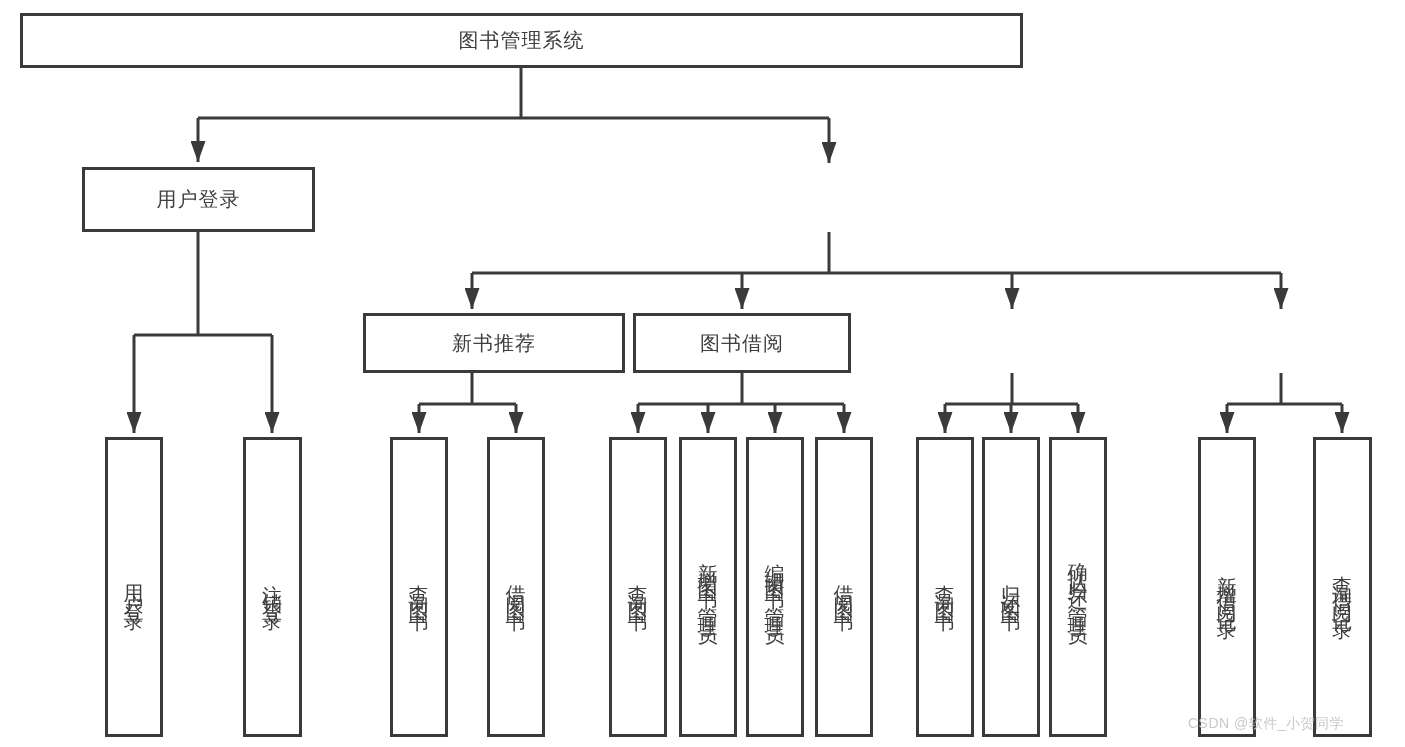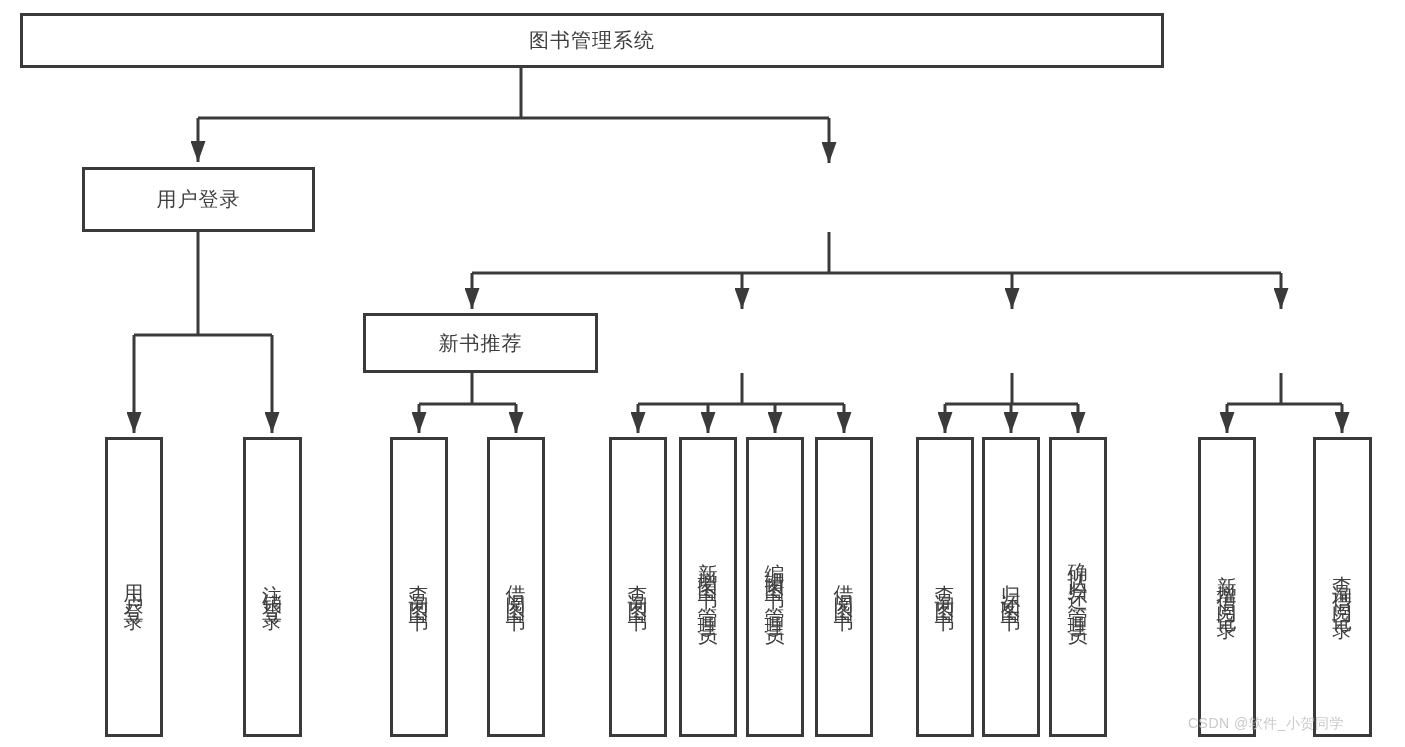--- a/index.html
+++ b/index.html
@@ -106,30 +106,33 @@
       <path d="M1011 404 L1011 433" marker-end="url(#arrow)"></path>
       <path d="M1078 404 L1078 433" marker-end="url(#arrow)"></path>
 
       <path d="M1281 373 L1281 404"></path>
       <path d="M1227 404 L1342 404"></path>
       <path d="M1227 404 L1227 433" marker-end="url(#arrow)"></path>
       <path d="M1342 404 L1342 433" marker-end="url(#arrow)"></path>
     </g>
   </svg>
 
-  <div class="box h" style="left:20px;top:13px;width:1144px;height:55px">
+  <div class="box h" style="left:20px;top:13px;width:1003px;height:55px">
     <span>图书管理系统</span>
   </div>
 
   <div class="box h" style="left:82px;top:167px;width:233px;height:65px">
     <span>用户登录</span>
   </div>
 
-  <div class="box h" style="left:363px;top:313px;width:235px;height:60px">
+  <div class="box h" style="left:363px;top:313px;width:262px;height:60px">
     <span>新书推荐</span>
+  </div>
+  <div class="box h" style="left:633px;top:313px;width:218px;height:60px">
+    <span>图书借阅</span>
   </div>
 
   <div class="box v" style="left:105px;top:437px;width:58px;height:300px">
     <span>用户登录</span>
   </div>
   <div class="box v" style="left:243px;top:437px;width:59px;height:300px">
     <span>注销登录</span>
   </div>
 
   <div class="box v" style="left:390px;top:437px;width:58px;height:300px">

